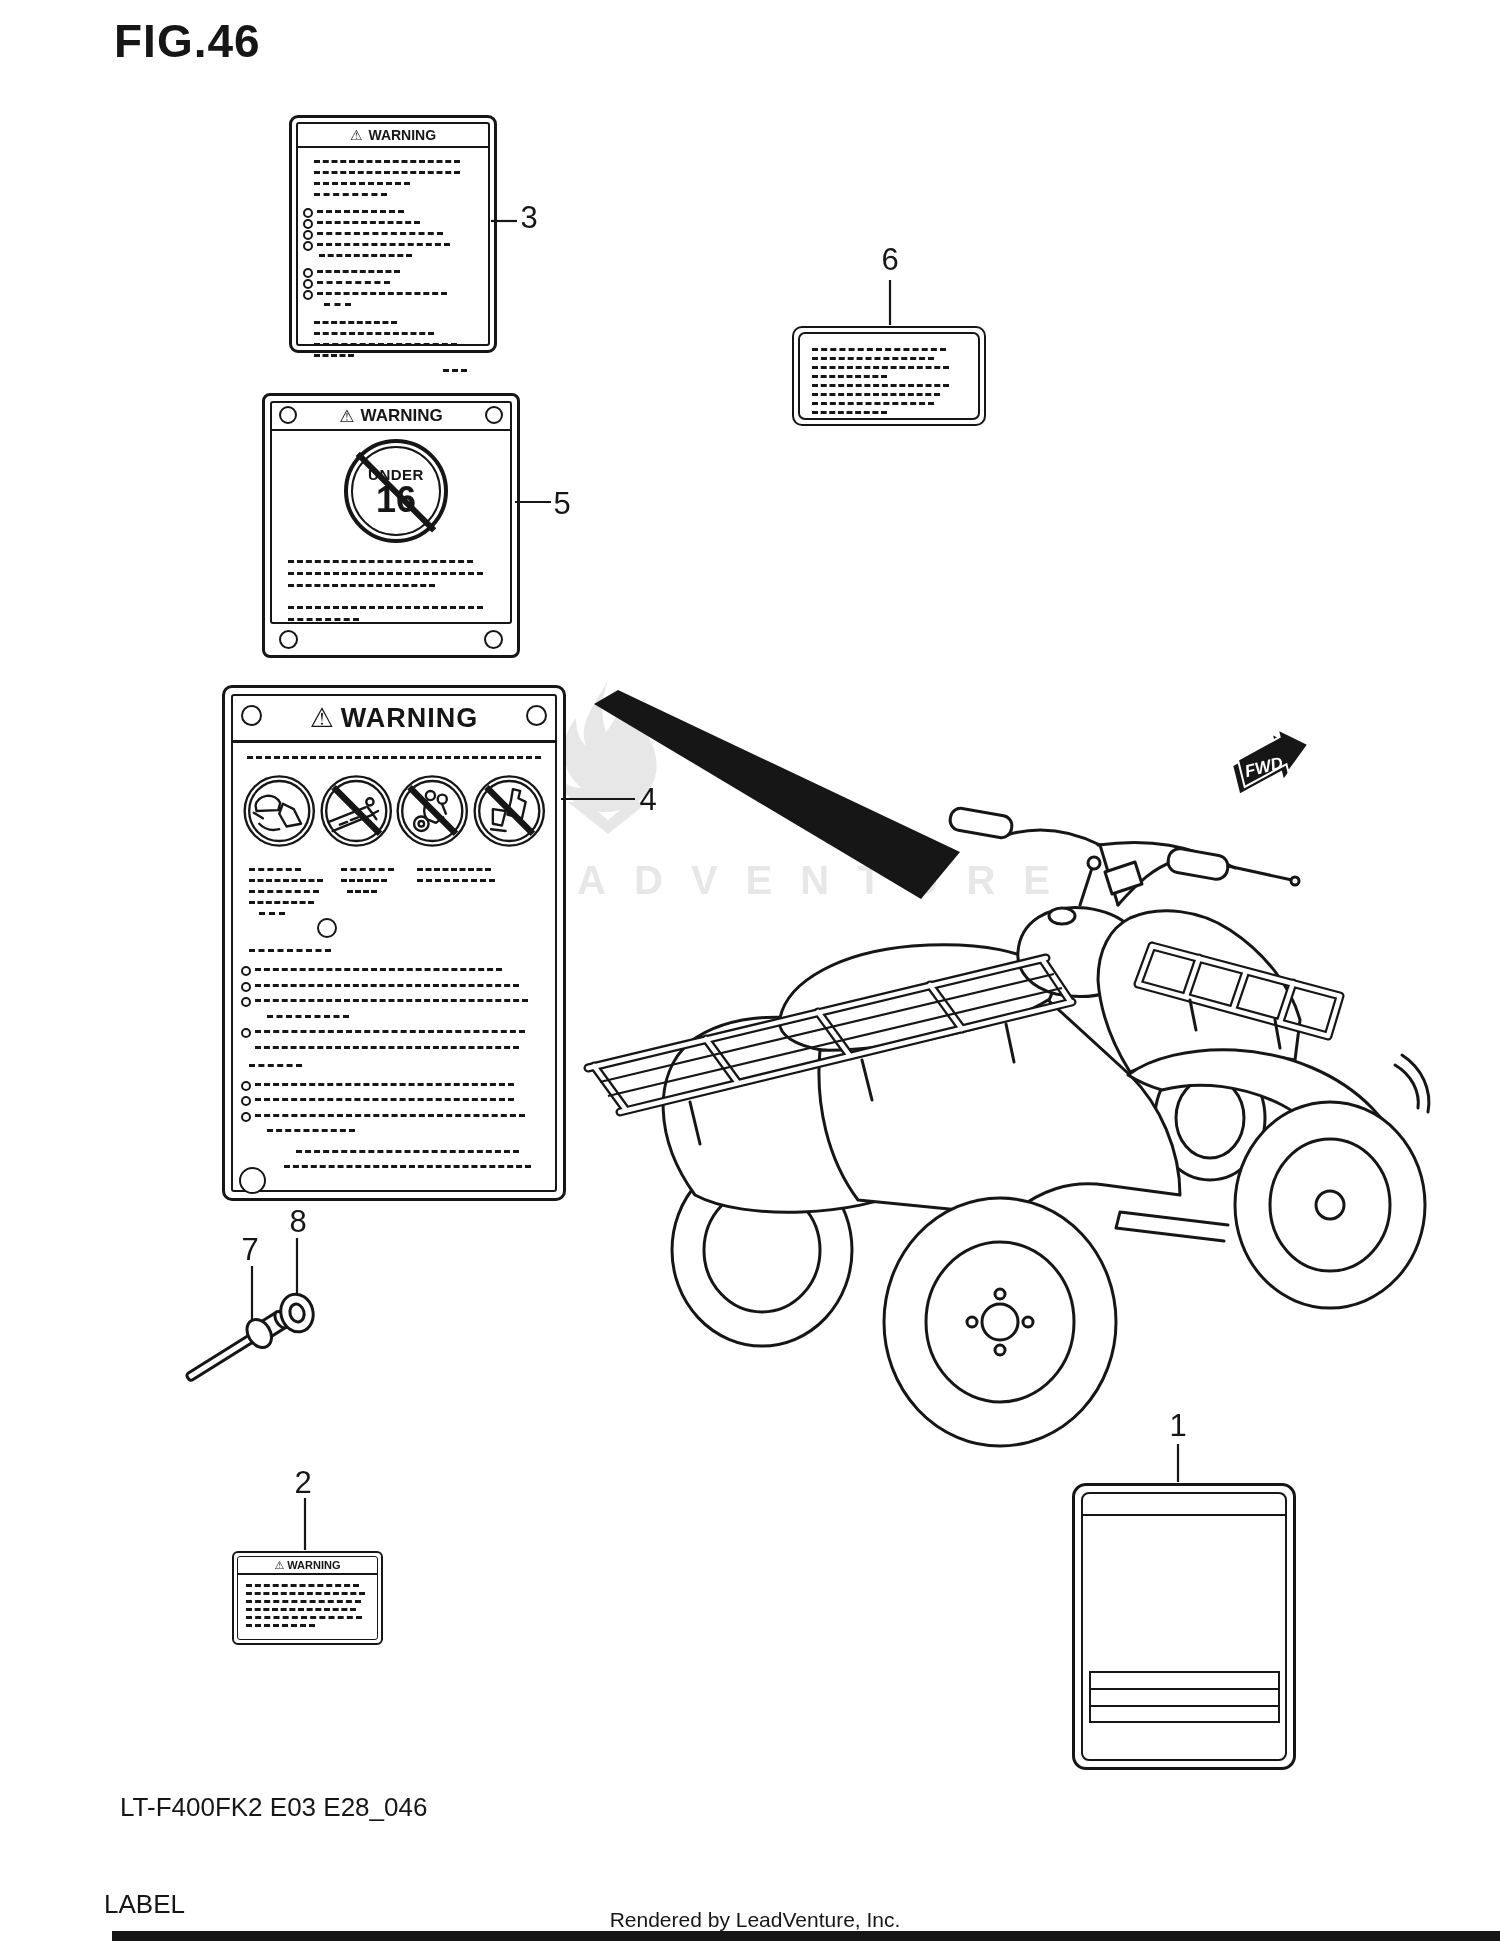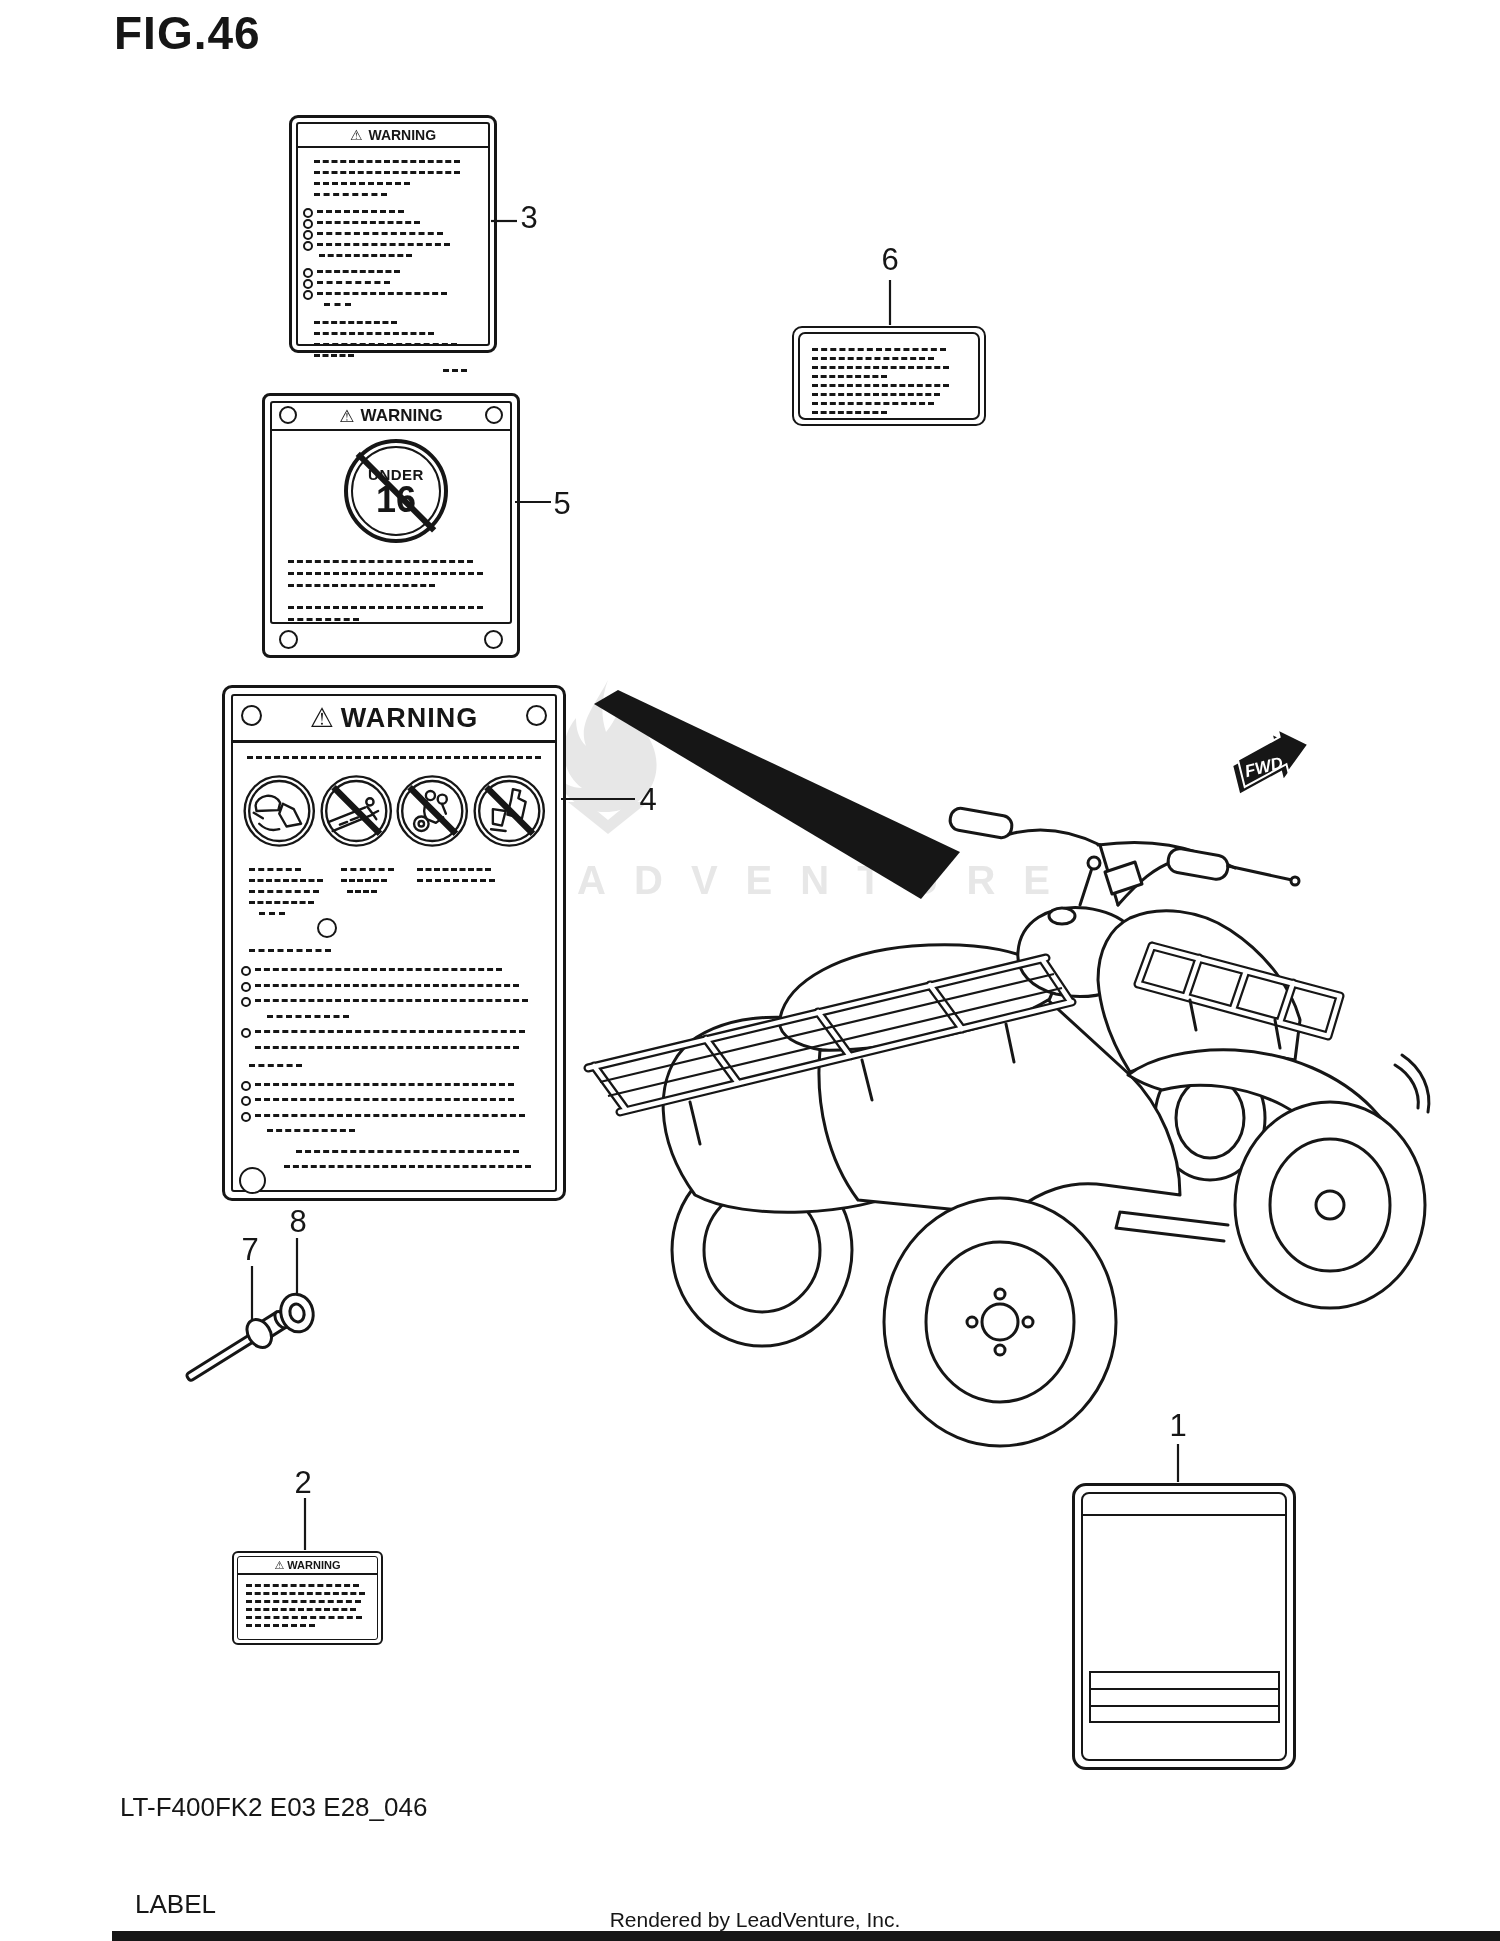--- a/index.html
+++ b/index.html
@@ -45,21 +45,21 @@
   .tube-out{stroke:#161616;stroke-width:9;fill:none;stroke-linecap:round;}
   .tube-in{stroke:#fff;stroke-width:4.5;fill:none;stroke-linecap:round;}
   .thin{stroke:#161616;stroke-width:2.2;fill:none;}
   .picto{stroke:#161616;stroke-width:2.6;fill:none;stroke-linecap:round;stroke-linejoin:round;}
 </style>
 </head>
 <body>
 
 <div id="canvas">
 
-  <div class="abs fig-title" style="left:114px;top:6px;text-align:center;">FIG.46</div>
+  <div class="abs fig-title" style="left:114px;top:14px;text-align:center;">FIG.46</div>
 
   <div class="wm" style="left:470px;top:858px;">
     <span class="wm-text">LEADVENTURE</span>
   </div>
   <svg class="abs" style="left:544px;top:680px;z-index:1;" width="130" height="160" viewBox="0 0 130 160">
     <path fill="#e7e7e7" d="M64,0 C49,28 34,44 42,66 C34,58 32,48 32,38 C14,60 16,92 38,108 C28,108 20,104 12,96
       C20,122 48,138 76,130 C108,121 120,92 108,64 C100,45 84,32 80,12 C76,28 72,40 62,52 C56,34 58,16 64,0 Z"></path>
     <polygon fill="#e7e7e7" points="24,122 64,154 104,122 86,122 64,140 42,122"></polygon>
   </svg>
 
@@ -341,16 +341,16 @@
         <circle class="ink" cx="1000" cy="1294" r="5"></circle>
           <circle class="ink" cx="1000" cy="1350" r="5"></circle>
         <circle class="ink" cx="972" cy="1322" r="5"></circle>
           <circle class="ink" cx="1028" cy="1322" r="5"></circle>
       </g>
       <path class="ink" d="M1120,1212 L1228,1225 M1116,1228 L1224,1241 M1116,1228 L1120,1212"></path>
     </g>
   </svg>
 
   <div class="abs footer-code" style="left:120px;top:1792px;">LT-F400FK2 E03 E28_046</div>
-  <div class="abs footer-code" style="left:135px;top:1889px;">LABEL</div>
+  <div class="abs footer-code" style="left:104px;top:1889px;">LABEL</div>
   <div class="abs footer-credit" style="left:755px;top:1908px;transform:translateX(-50%);">Rendered by LeadVenture, Inc.</div>
   <div class="abs" style="left:112px;top:1931px;width:1388px;height:10px;background:#161616;"></div>
 </div>
 
 </body></html>

